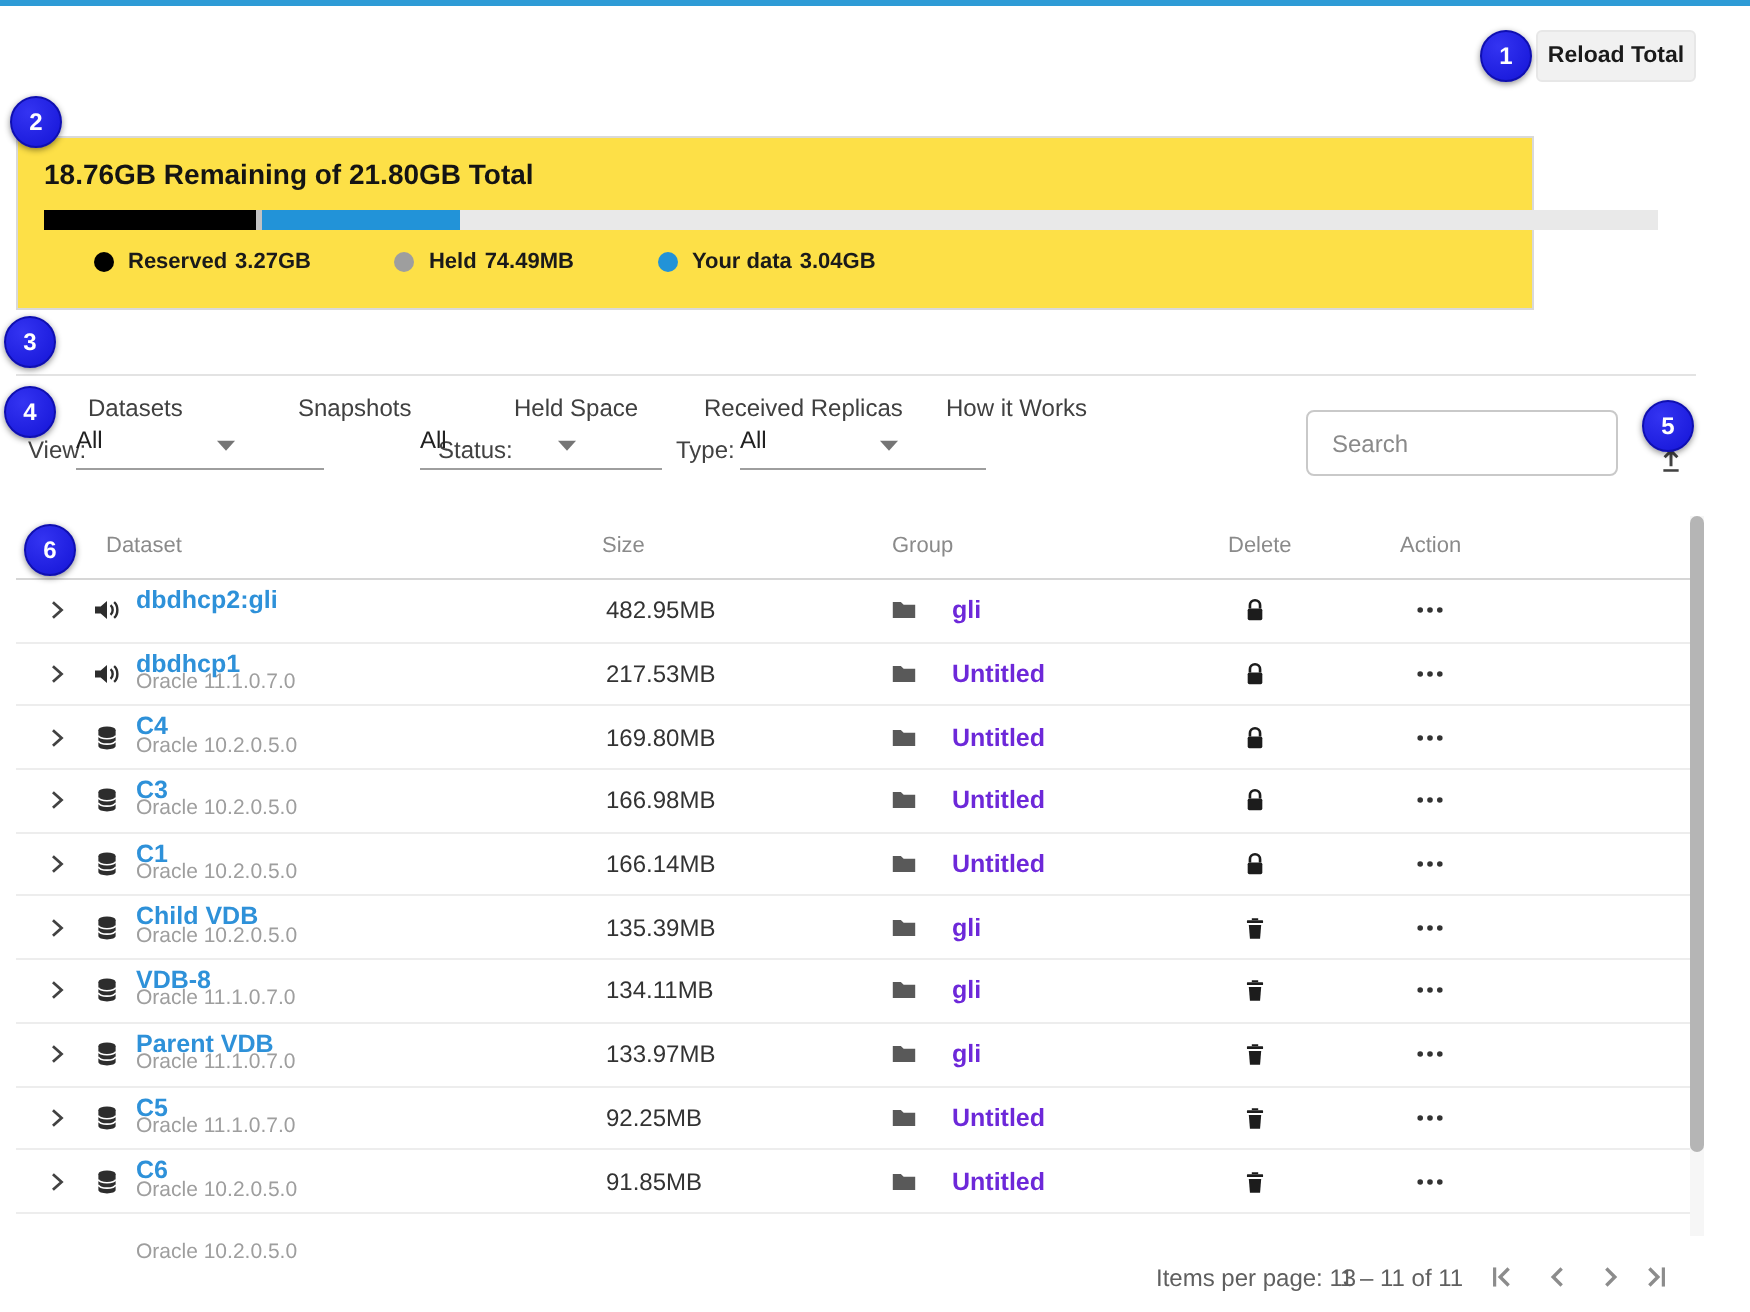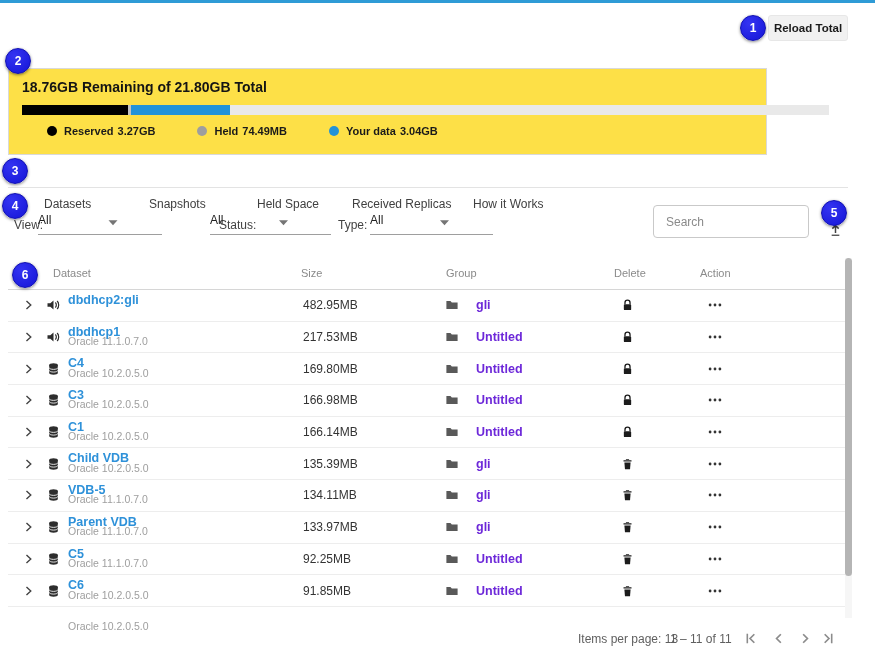--- a/index.html
+++ b/index.html
@@ -402,21 +402,21 @@
       <div class="row">
     <span class="cell-chevron icon-btn">
           <svg viewBox="0 0 16 16">
             <use href="#i-chevron"></use>
           </svg>
         </span>
     <svg class="type-icon" viewBox="0 0 16 16">
           <use href="#i-database"></use>
         </svg>
     <div class="name-block">
-      <a class="name-link">VDB-5</a>
+      <a class="name-link">VDB-8</a>
       <div class="version">Oracle 11.1.0.7.0</div>
     </div>
     <span class="size">134.11MB</span>
     <svg class="folder-icon" viewBox="0 0 16 16">
           <use href="#i-folder"></use>
         </svg>
     <a class="group-link">gli</a>
     <span class="delete-btn icon-btn">
           <svg class="delete-icon" viewBox="0 0 16 16">
             <use href="#i-trash"></use>

